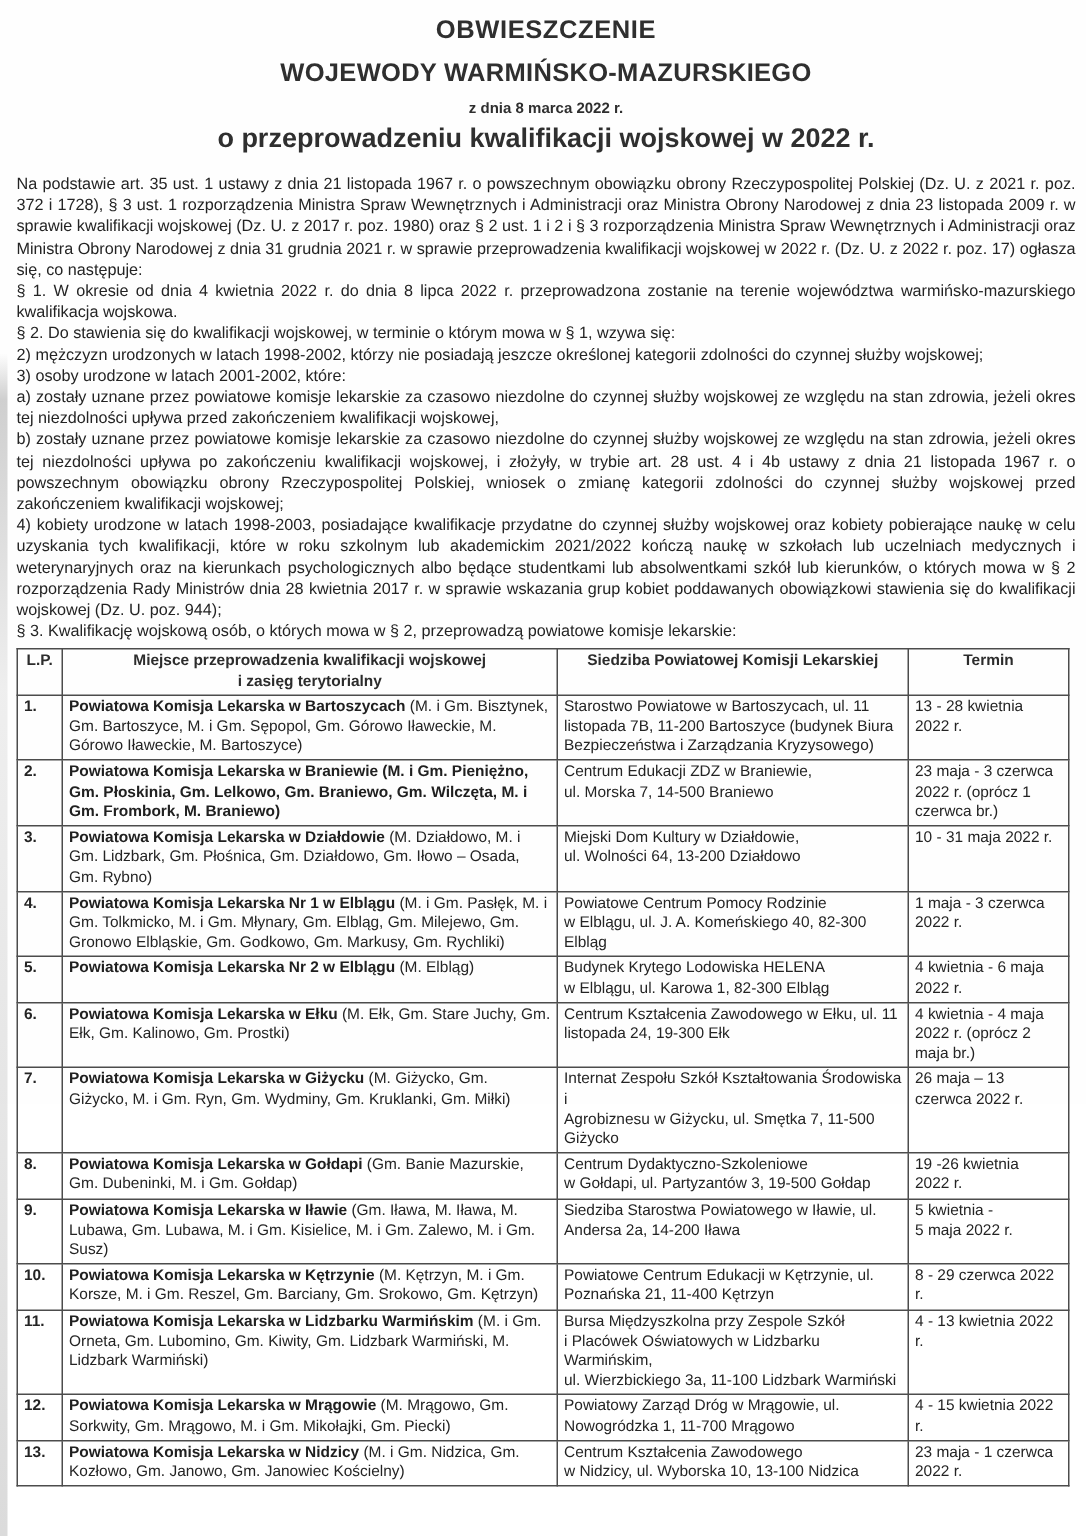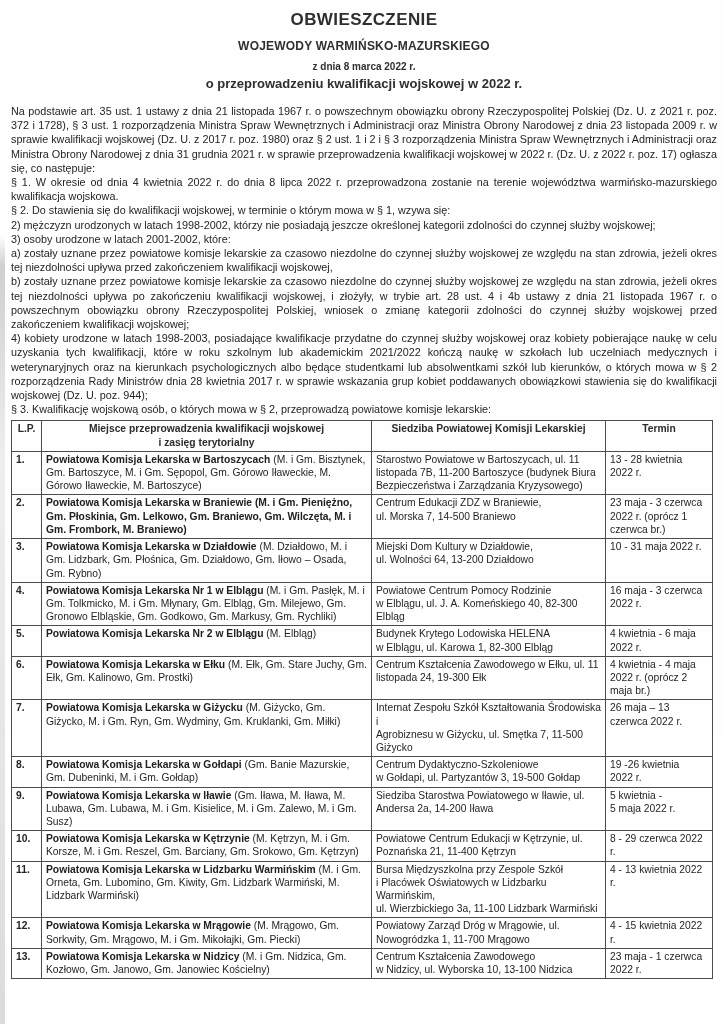--- a/index.html
+++ b/index.html
@@ -21,23 +21,23 @@
   .scan-edge {
     position:absolute; left:0; top:0; width:5px; height:1024px;
     background:linear-gradient(to bottom,
       rgba(255,255,255,0) 0%, rgba(255,255,255,0) 23%,
       rgba(150,150,150,.45) 26%, rgba(210,210,210,.35) 45%,
       rgba(190,190,190,.4) 75%, rgba(175,175,175,.45) 100%);
     pointer-events:none;
   }
   .doc-header { text-align:center; font-weight:bold; color:#2f2f2f; margin-top:2px; }
   .t1 { font-size:17px; letter-spacing:.4px; }
-  .t2 { font-size:12px; margin-top:9px; letter-spacing:.2px; }
+  .t2 { font-size:17px; margin-top:9px; letter-spacing:.2px; }
   .t3 { font-size:10px; margin-top:8px; }
-  .t4 { font-size:13px; margin-top:4px; }
+  .t4 { font-size:18px; margin-top:4px; }
 
   .body-text {
     margin-top:13px;
     font-size:10.8px;
     line-height:14.2px;
     text-align:justify;
     color:#242424;
   }
   .body-text p { margin:0; }
 
@@ -132,21 +132,21 @@
           <td class="place"><span class="commission-name">Powiatowa Komisja Lekarska w Działdowie </span><span class="area">(M. Działdowo, M. i Gm. Lidzbark, Gm. Płośnica, Gm. Działdowo, Gm. Iłowo – Osada, Gm. Rybno)</span></td>
           <td class="seat">Miejski Dom Kultury w Działdowie,
 ul. Wolności 64, 13-200 Działdowo</td>
           <td class="termin">10 - 31 maja 2022 r.</td>
         </tr>
         <tr>
           <td class="lp">4.</td>
           <td class="place"><span class="commission-name">Powiatowa Komisja Lekarska Nr 1 w Elblągu </span><span class="area">(M. i Gm. Pasłęk, M. i Gm. Tolkmicko, M. i Gm. Młynary, Gm. Elbląg, Gm. Milejewo, Gm. Gronowo Elbląskie, Gm. Godkowo, Gm. Markusy, Gm. Rychliki)</span></td>
           <td class="seat">Powiatowe Centrum Pomocy Rodzinie
 w Elblągu, ul. J. A. Komeńskiego 40, 82-300 Elbląg</td>
-          <td class="termin">16 maja - 3 czerwca
+          <td class="termin">1 maja - 3 czerwca
 2022 r.</td>
         </tr>
         <tr>
           <td class="lp">5.</td>
           <td class="place"><span class="commission-name">Powiatowa Komisja Lekarska Nr 2 w Elblągu </span><span class="area">(M. Elbląg)</span></td>
           <td class="seat">Budynek Krytego Lodowiska HELENA
 w Elblągu,  ul. Karowa 1, 82-300 Elbląg</td>
           <td class="termin">4 kwietnia - 6 maja
 2022 r.</td>
         </tr>

